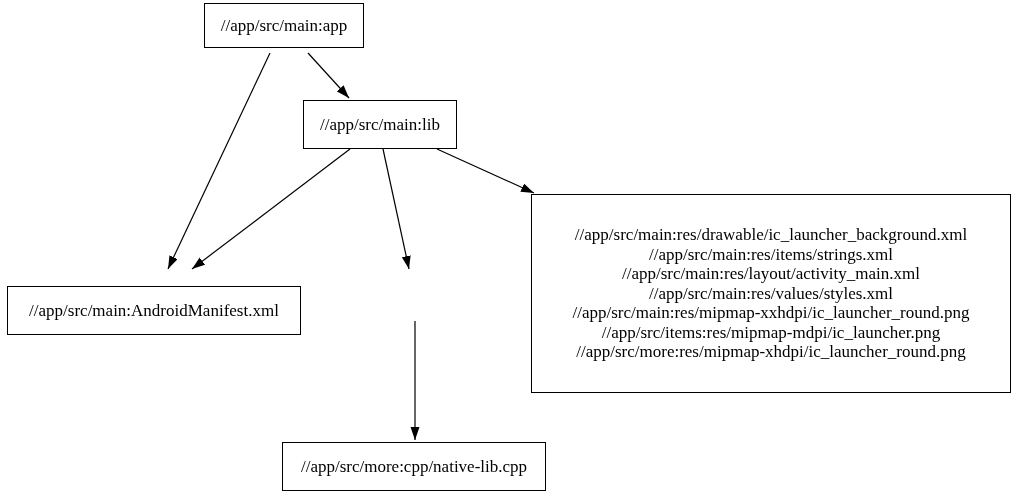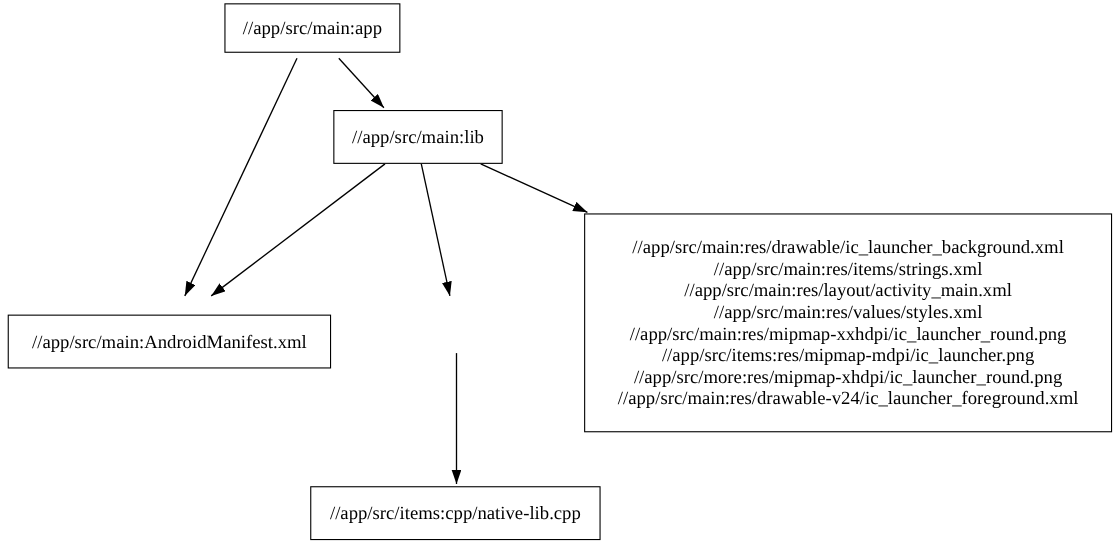--- a/index.html
+++ b/index.html
@@ -82,20 +82,19 @@
 
 
   <div class="node multi node-resources">
     <span class="res-line">//app/src/main:res/drawable/ic_launcher_background.xml</span>
     <span class="res-line">//app/src/main:res/items/strings.xml</span>
     <span class="res-line">//app/src/main:res/layout/activity_main.xml</span>
     <span class="res-line">//app/src/main:res/values/styles.xml</span>
     <span class="res-line">//app/src/main:res/mipmap-xxhdpi/ic_launcher_round.png</span>
     <span class="res-line">//app/src/items:res/mipmap-mdpi/ic_launcher.png</span>
     <span class="res-line">//app/src/more:res/mipmap-xhdpi/ic_launcher_round.png</span>
-    <span class="res-line">//app/src/main:res/drawable-v24/ic_launcher_foreground.xml</span>
   </div>
 
   <div class="node node-native-lib">
-    <span>//app/src/items:cpp/native-lib.cpp</span>
+    <span>//app/src/more:cpp/native-lib.cpp</span>
   </div>
 
 </div>
 
 </body></html>

